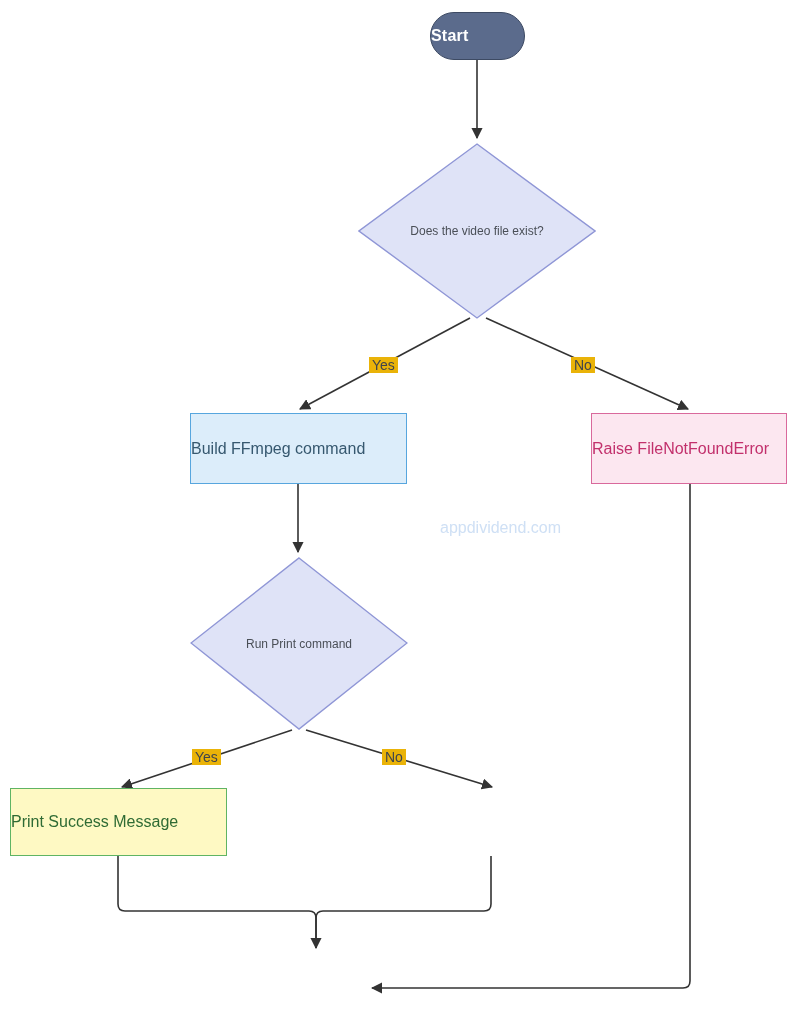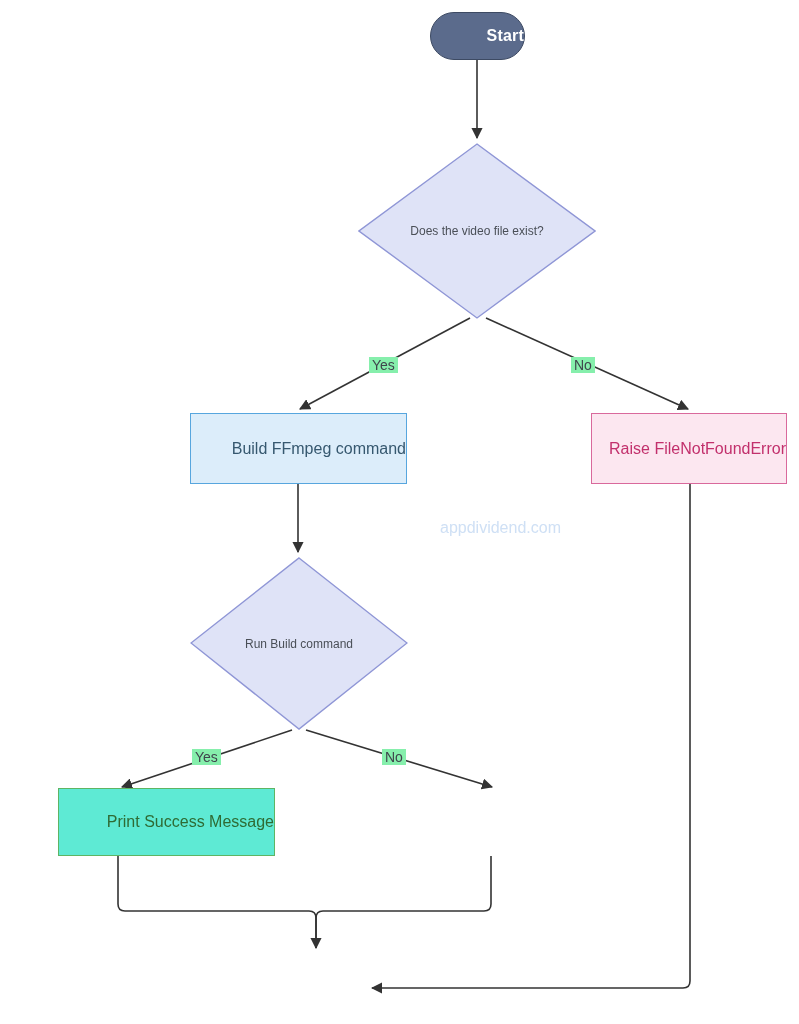--- a/index.html
+++ b/index.html
@@ -23,21 +23,21 @@
     top: 0;
     width: 799px;
     height: 1024px;
     pointer-events: none;
   }
   .node {
     position: absolute;
     box-sizing: border-box;
     display: flex;
     align-items: center;
-    justify-content: flex-end;
+    justify-content: flex-start;
     text-align: center;
   }
   .terminal {
     background: #5b6b8c;
     border: 1.3px solid #3d4a63;
     border-radius: 26px;
     color: #ffffff;
     font-size: 16px;
     font-weight: 600;
     letter-spacing: .2px;
@@ -46,24 +46,23 @@
     font-size: 16px;
     border-width: 1.3px;
     border-style: solid;
   }
   .proc-blue {
     background: #dcedfa;
     border-color: #57a6de;
     color: #36586f;
   }
   .proc-green {
-    background: #5eead4;
+    background: #fef9c3;
     border-color: #5fb463;
     color: #2f6b34;
-    margin-left: 48px;
   }
   .proc-pink {
     background: #fce7f0;
     border-color: #d9699c;
     color: #c2306c;
   }
   .diamond-wrap {
     position: absolute;
   }
   .diamond-shape {
@@ -83,21 +82,21 @@
     align-items: center;
     justify-content: center;
     font-size: 12px;
     color: #4a4f57;
     white-space: nowrap;
   }
   .edge-label {
     position: absolute;
     font-size: 14px;
     color: #3f444c;
-    background: #86efac;
+    background: #eab308;
     padding: 0 3px;
     white-space: nowrap;
   }
   .watermark {
     position: absolute;
     font-size: 16px;
     color: #cfe0f5;
     white-space: nowrap;
   }
 </style>
@@ -155,21 +154,21 @@
   <div class="node process proc-pink" style="left:591px; top:413px; width:196px; height:71px;">
     <span>Raise FileNotFoundError</span>
   </div>
 
   <div class="watermark" style="left:440px; top:519px;">appdividend.com</div>
 
   <div class="diamond-wrap" style="left:190px; top:557px; width:218px; height:173px;">
     <svg class="diamond-shape" viewBox="0 0 218 173" xmlns="http://www.w3.org/2000/svg">
       <polygon points="109,1 217,86 109,172 1,86" fill="#dfe3f7" stroke="#8f96d6" stroke-width="1.4"></polygon>
     </svg>
-    <div class="diamond-label">Run Build command</div>
+    <div class="diamond-label">Run Print command</div>
   </div>
 
   <div class="edge-label" style="left:192px; top:749px;">Yes</div>
   <div class="edge-label" style="left:382px; top:749px;">No</div>
 
   <div class="node process proc-green" style="left:10px; top:788px; width:217px; height:68px;">
     <span>Print Success Message</span>
   </div>
 
 

